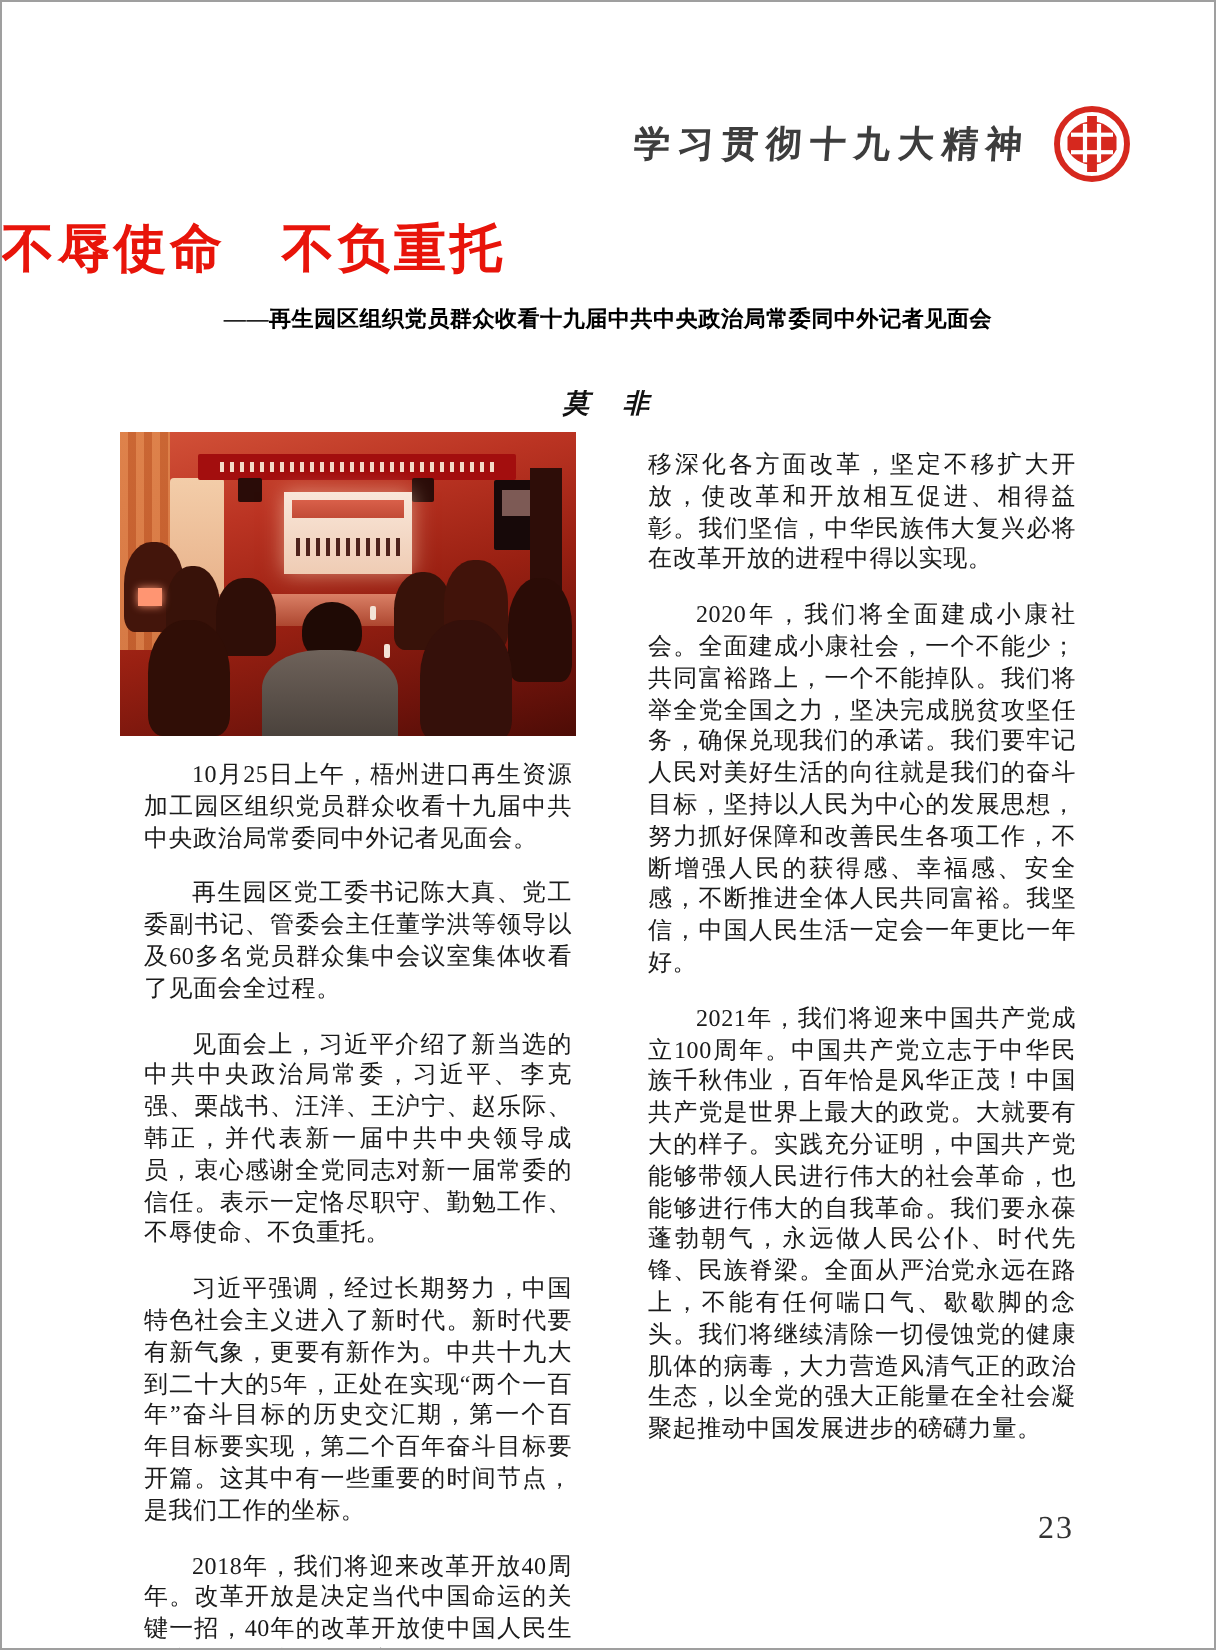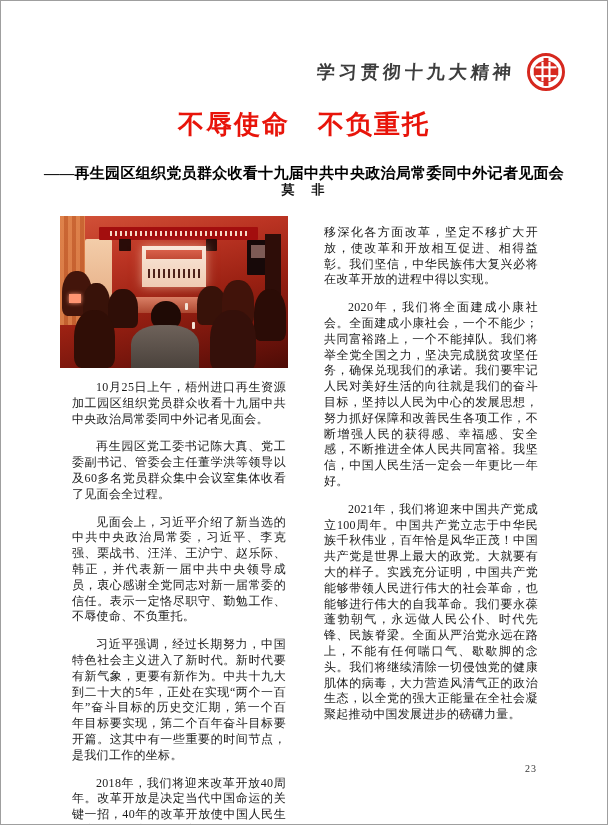--- a/index.html
+++ b/index.html
@@ -19,32 +19,32 @@
   }
   .masthead-text{
     font-size:18px;font-weight:bold;color:#3d3d3d;
     letter-spacing:4px;transform:skewX(-4deg);
     font-family:"Liberation Serif","DejaVu Serif",serif;
   }
   .union-logo{width:42px;height:42px;display:inline-block;}
   
   .article-title{
     position:absolute;top:106px;left:0;right:0;margin:0;
-    text-align:center;
+    text-align:left;
     font-size:26px;font-weight:bold;color:#e8140a;letter-spacing:2px;
   }
   .article-subtitle{
-    position:absolute;top:151px;left:30px;right:30px;margin:12px;
+    position:absolute;top:151px;left:30px;right:30px;margin:0;
     text-align:center;
-    font-size:15px;font-weight:bold;color:#000;letter-spacing:0.3px;
+    font-size:11px;font-weight:bold;color:#000;letter-spacing:0.3px;
   }
   .article-author{
-    position:absolute;top:180px;left:0;right:0;margin:0;
+    position:absolute;top:180px;left:0;right:0;margin:12px;
     text-align:center;
-    font-size:13px;font-weight:bold;color:#111;letter-spacing:2px;
+    font-size:13px;font-weight:bold;color:#111;letter-spacing:2px;font-style:italic;
   }
   
   .columns{
     position:absolute;top:212px;left:59px;right:57px;
     display:flex;gap:14px;
   }
   .col{
     width:238px;
     font-size:12px;line-height:15.8px;
     text-align:justify;text-justify:inter-ideograph;
@@ -100,21 +100,21 @@
   .ph-person.p8{left:66%;top:62%;width:20%;height:40%;background:#35100a;}
   .ph-fg-head{position:absolute;left:40%;top:56%;width:13%;height:19%;
     background:#1f0a05;border-radius:50% 50% 42% 42%;}
   .ph-fg-body{position:absolute;left:31%;top:72%;width:30%;height:30%;
     background:linear-gradient(#6e625a,#48403a);border-radius:42% 42% 6% 6%;}
   .ph-phone{position:absolute;left:4%;top:51%;width:5%;height:6%;
     background:#ff9572;box-shadow:0 0 4px #ff9572;}
   
   .page-number{
     position:absolute;right:70px;bottom:50px;
-    font-size:10px;color:#333;letter-spacing:1px;
+    font-size:16px;color:#333;letter-spacing:1px;
   }
 </style>
 </head>
 <body>
 
 <div class="page">
 
   <div class="masthead">
     <span class="masthead-text">学习贯彻十九大精神</span>
     <span class="union-logo">

